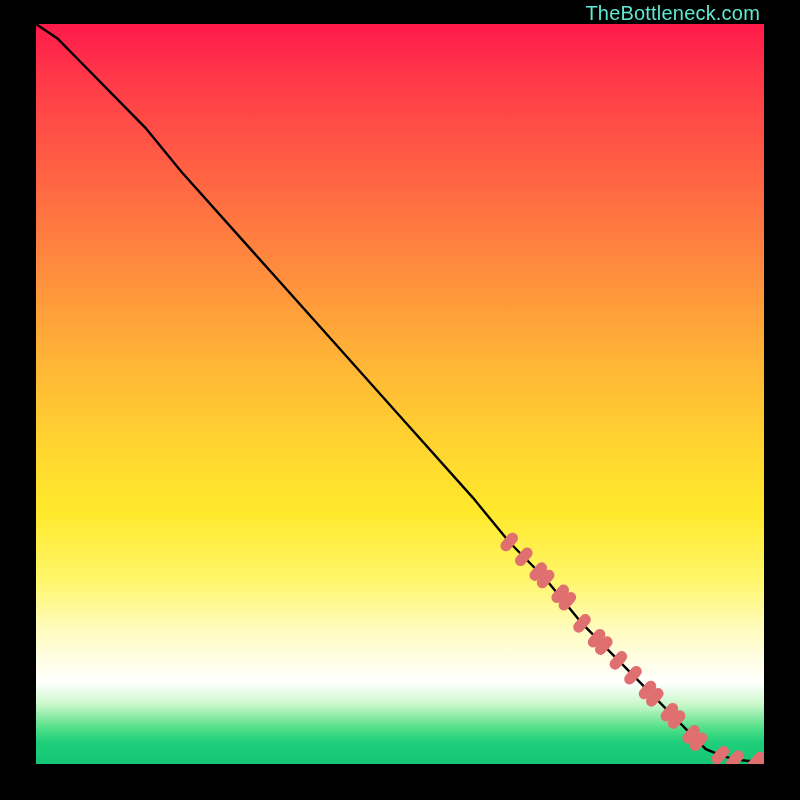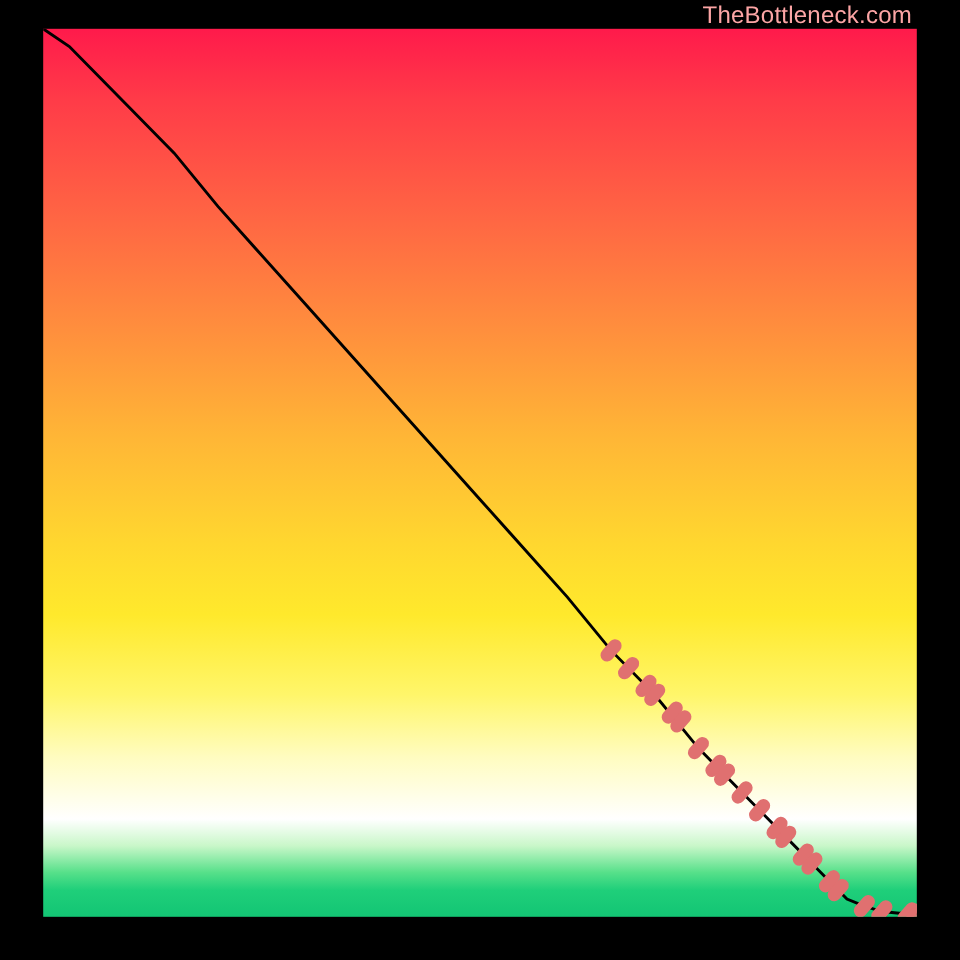--- a/index.html
+++ b/index.html
@@ -37,21 +37,21 @@
       #c9f7c9 92%,
       #57e08a 95%,
       #1fcf7a 97%,
       #13c574 100%
     );
   }
   .watermark {
     position: absolute;
     top: 2px;
     right: 40px;
-    color: #fca5a5;
+    color: #5eead4;
     font-size: 20px;
     letter-spacing: 0.2px;
     user-select: none;
   }
   svg.overlay {
     position: absolute;
     inset: 0;
     width: 100%;
     height: 100%;
     display: block;

